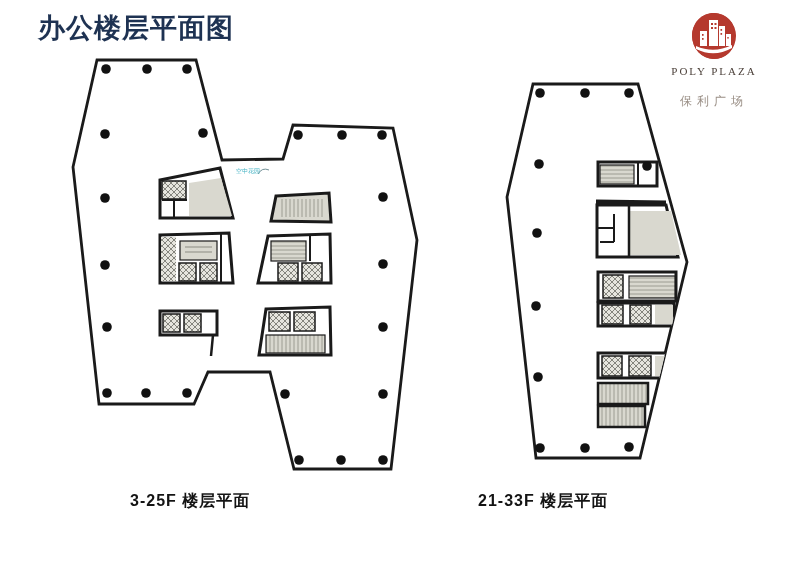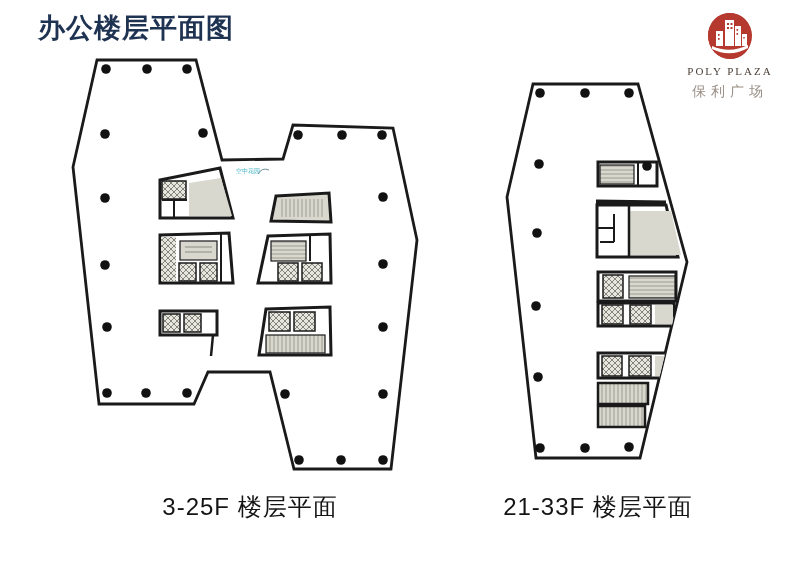--- a/index.html
+++ b/index.html
@@ -7,34 +7,34 @@
     width:800px;height:582px;position:relative;background:#ffffff;
     font-family:"Liberation Sans", sans-serif;overflow:hidden;
   }
   .page-title{
     position:absolute;left:38px;top:10px;
     font-family:Liberation Mono, monospace;
     font-weight:bold;font-size:27px;letter-spacing:1px;
     color:#1e3252;
   }
   .logo{
-    position:absolute;left:660px;top:8px;width:140px;text-align:center;
+    position:absolute;left:644px;top:8px;width:140px;text-align:center;
   }
   .logo svg{display:block;margin:4px auto 0 auto;}
   .logo-brand{
     font-family:"Liberation Serif", serif;
     font-size:11px;letter-spacing:2px;color:#4a3f38;margin-top:3px;
   }
   .logo-brand-cn{
-    font-size:14px;letter-spacing:5px;color:#9a8f86;margin-top:6px;
+    font-size:12px;letter-spacing:5px;color:#9a8f86;margin-top:16px;
   }
   .plan-svg{position:absolute;left:0;top:0;}
   .caption{
-    position:absolute;top:491px;width:240px;text-align:center;
-    font-size:24px;font-weight:normal;color:#141414;letter-spacing:1px;
+    position:absolute;top:491px;width:240px;
+    font-size:16px;font-weight:bold;color:#141414;letter-spacing:1px;
     font-family:"Liberation Sans", sans-serif;
   }
   .caption-a{left:130px;}
   .caption-b{left:478px;}
   .plan-annotation{
     position:absolute;left:236px;top:168px;
     font-size:6px;color:#45b3c4;letter-spacing:0px;line-height:6px;
   }
 </style>
 </head>

